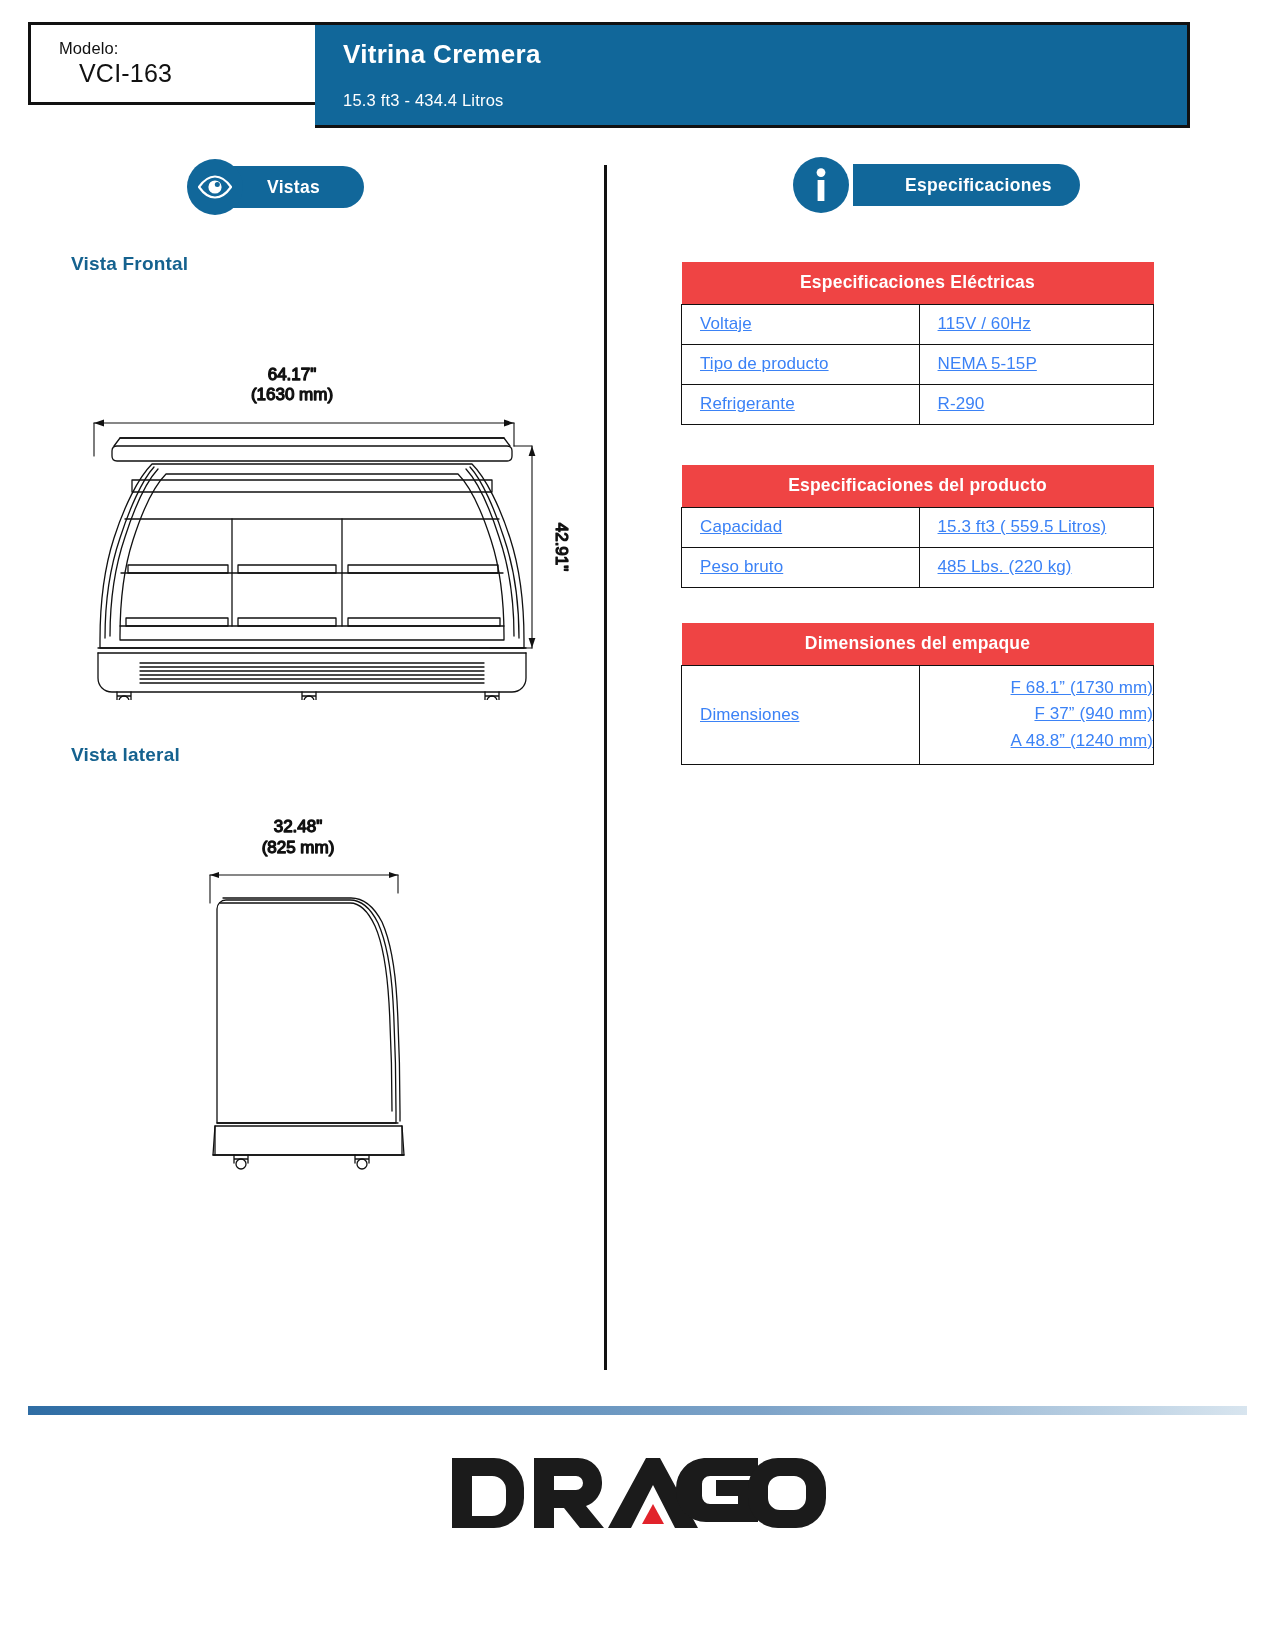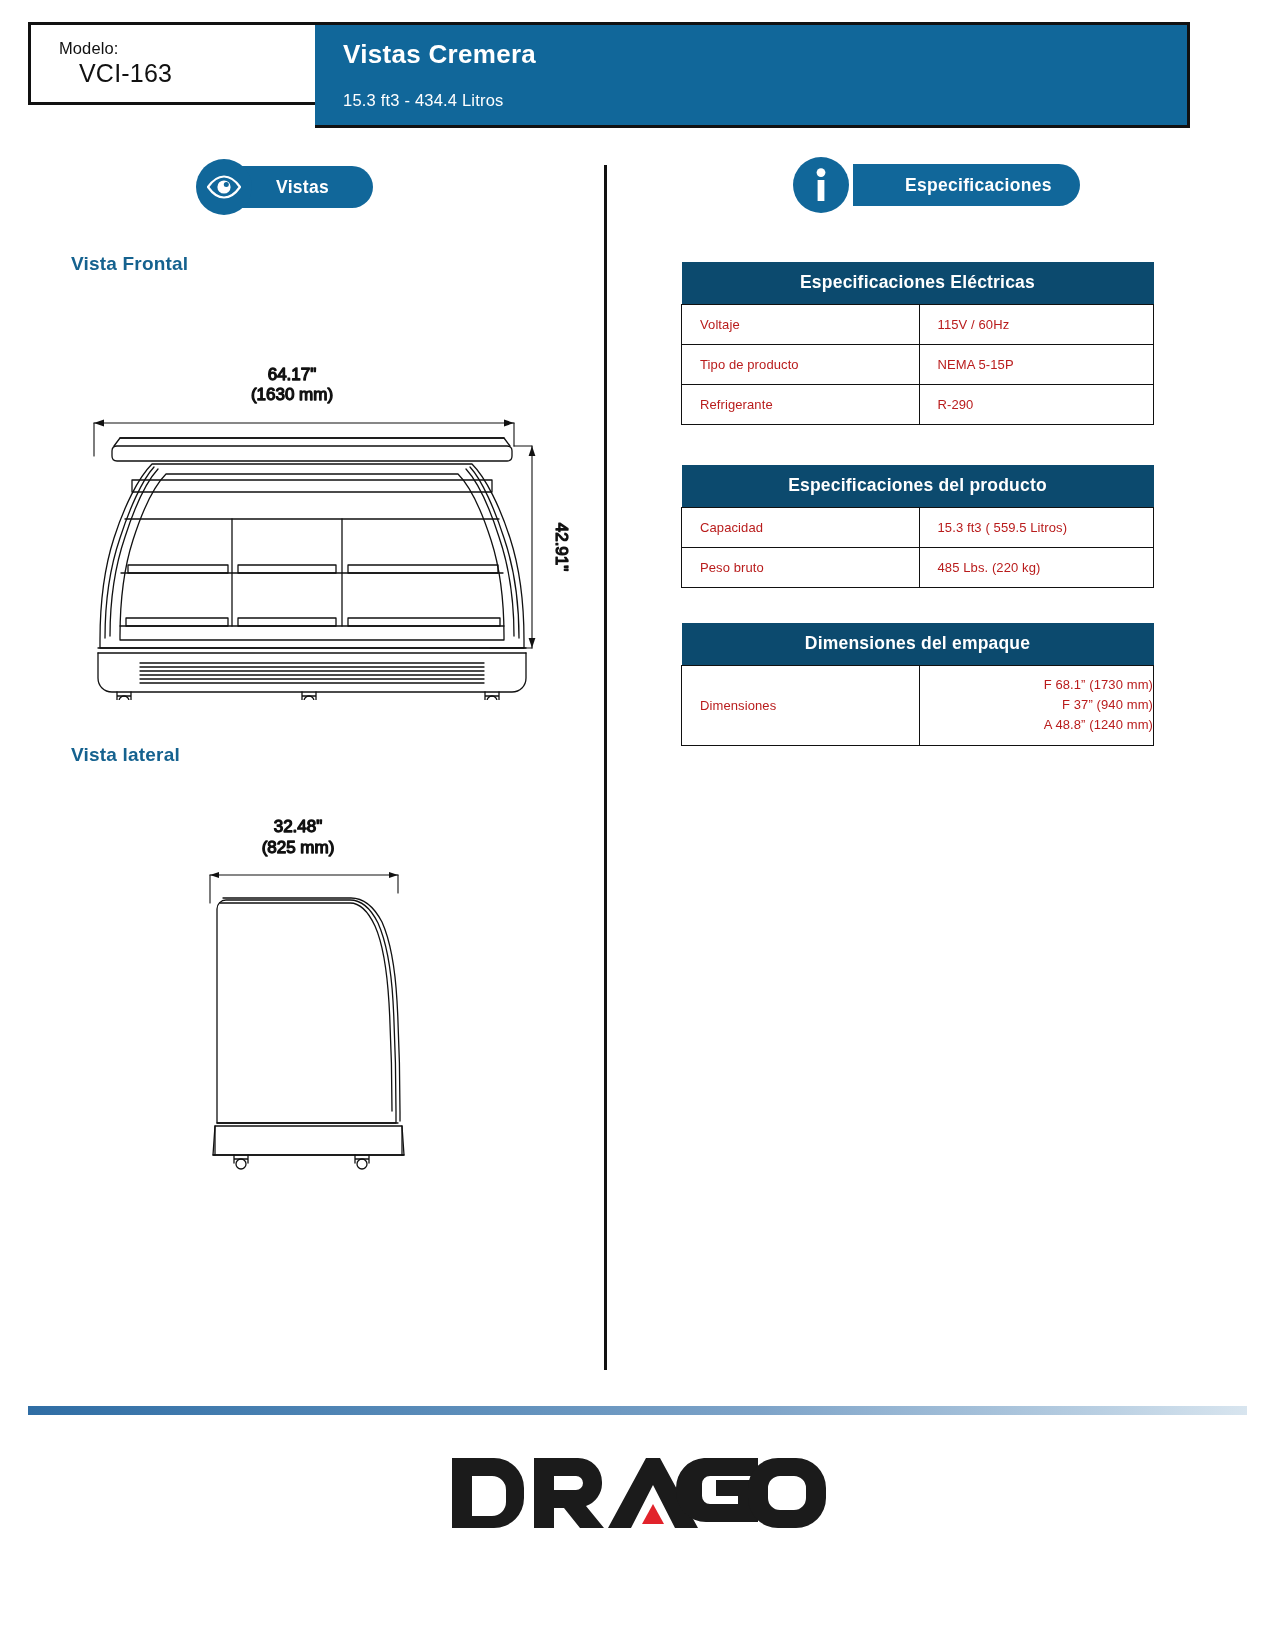--- a/index.html
+++ b/index.html
@@ -38,21 +38,21 @@
     width:56px; height:56px; border-radius:50%; background:#11679a;
     display:flex; align-items:center; justify-content:center;
     position:relative; z-index:2; flex:none;
   }
   .pill-bar {
     height:42px; background:#11679a; border-radius:0 21px 21px 0;
     margin-left:-28px; padding-left:52px; padding-right:28px;
     display:flex; align-items:center; color:#fff;
     font-size:17.5px; font-weight:600; letter-spacing:.3px;
   }
-  #pill-vistas { left:196px; top:159px; }
+  #pill-vistas { left:187px; top:159px; }
   #pill-vistas .pill-bar { padding-right:44px; }
   #pill-specs { left:793px; top:157px;gap:32px; }
 
   
   .v-divider { position:absolute; left:604px; top:165px; width:2.5px; height:1205px; background:#111; }
 
   
   .view-caption { position:absolute; font-size:19px; font-weight:600; color:#15628f; letter-spacing:.2px; }
   #cap-frontal { left:71px; top:253px; }
   #cap-lateral { left:71px; top:744px; }
@@ -61,27 +61,28 @@
   .drawing { position:absolute; }
   #front-drawing { left:80px; top:360px; }
   #side-drawing  { left:190px; top:815px; }
 
   
   .spec-table { position:absolute; width:473px; border-collapse:collapse; }
   #tbl-electrical { left:681px; top:262px; }
   #tbl-product    { left:681px; top:465px; }
   #tbl-package    { left:681px; top:623px; }
   .spec-table thead th {
-    background:#0c4a6e; color:#fff; font-size:17.5px; font-weight:700;
+    background:#ef4444; color:#fff; font-size:17.5px; font-weight:700;
     letter-spacing:.2px; text-align:center; padding:10px 6px 11px; border:none;
   }
   .spec-table td {
-    border:1.6px solid #111; font-size:13px; color:#b91c1c;
+    border:1.6px solid #111; font-size:17px; color:#3b82f6;
     padding:9px 0 10px 18px; height:40px; vertical-align:middle;
     letter-spacing:.1px;
+    text-decoration:underline;
   }
   .spec-table td.k { width:238px; }
   .spec-table td.v { width:235px;margin-top:8px; }
   .dim-cell { line-height:1.55; padding-top:10px; padding-bottom:10px;text-align:right; }
 
   
   .footer-rule {
     position:absolute; left:28px; top:1406px; width:1219px; height:9px;
     background:linear-gradient(to right, #2f6da4 0%, #4a81b2 22%, #7da3c8 60%, #b9cfe2 88%, #d8e5ef 100%);
   }
@@ -90,21 +91,21 @@
 </style>
 </head>
 <body>
 
 <div class="header">
   <div class="header-model">
     <div class="model-label">Modelo:</div>
     <div class="model-value">VCI-163</div>
   </div>
   <div class="header-title">
-    <div class="title-main">Vistas Cremera</div>
+    <div class="title-main">Vitrina Cremera</div>
     <div class="title-sub">15.3 ft3 - 434.4 Litros</div>
   </div>
 </div>
 
 <div class="pill" id="pill-vistas">
   <div class="pill-circle">
     <svg width="34" height="24" viewBox="0 0 34 24" aria-hidden="true">
       <path d="M1 12 C7 3.5 13 1.5 17 1.5 C21 1.5 27 3.5 33 12 C27 20.5 21 22.5 17 22.5 C13 22.5 7 20.5 1 12 Z" fill="none" stroke="#ffffff" stroke-width="2.2"></path>
       <circle cx="17" cy="12" r="6.6" fill="#ffffff"></circle>
       <circle cx="19.3" cy="9.6" r="2.5" fill="#11679a"></circle>

